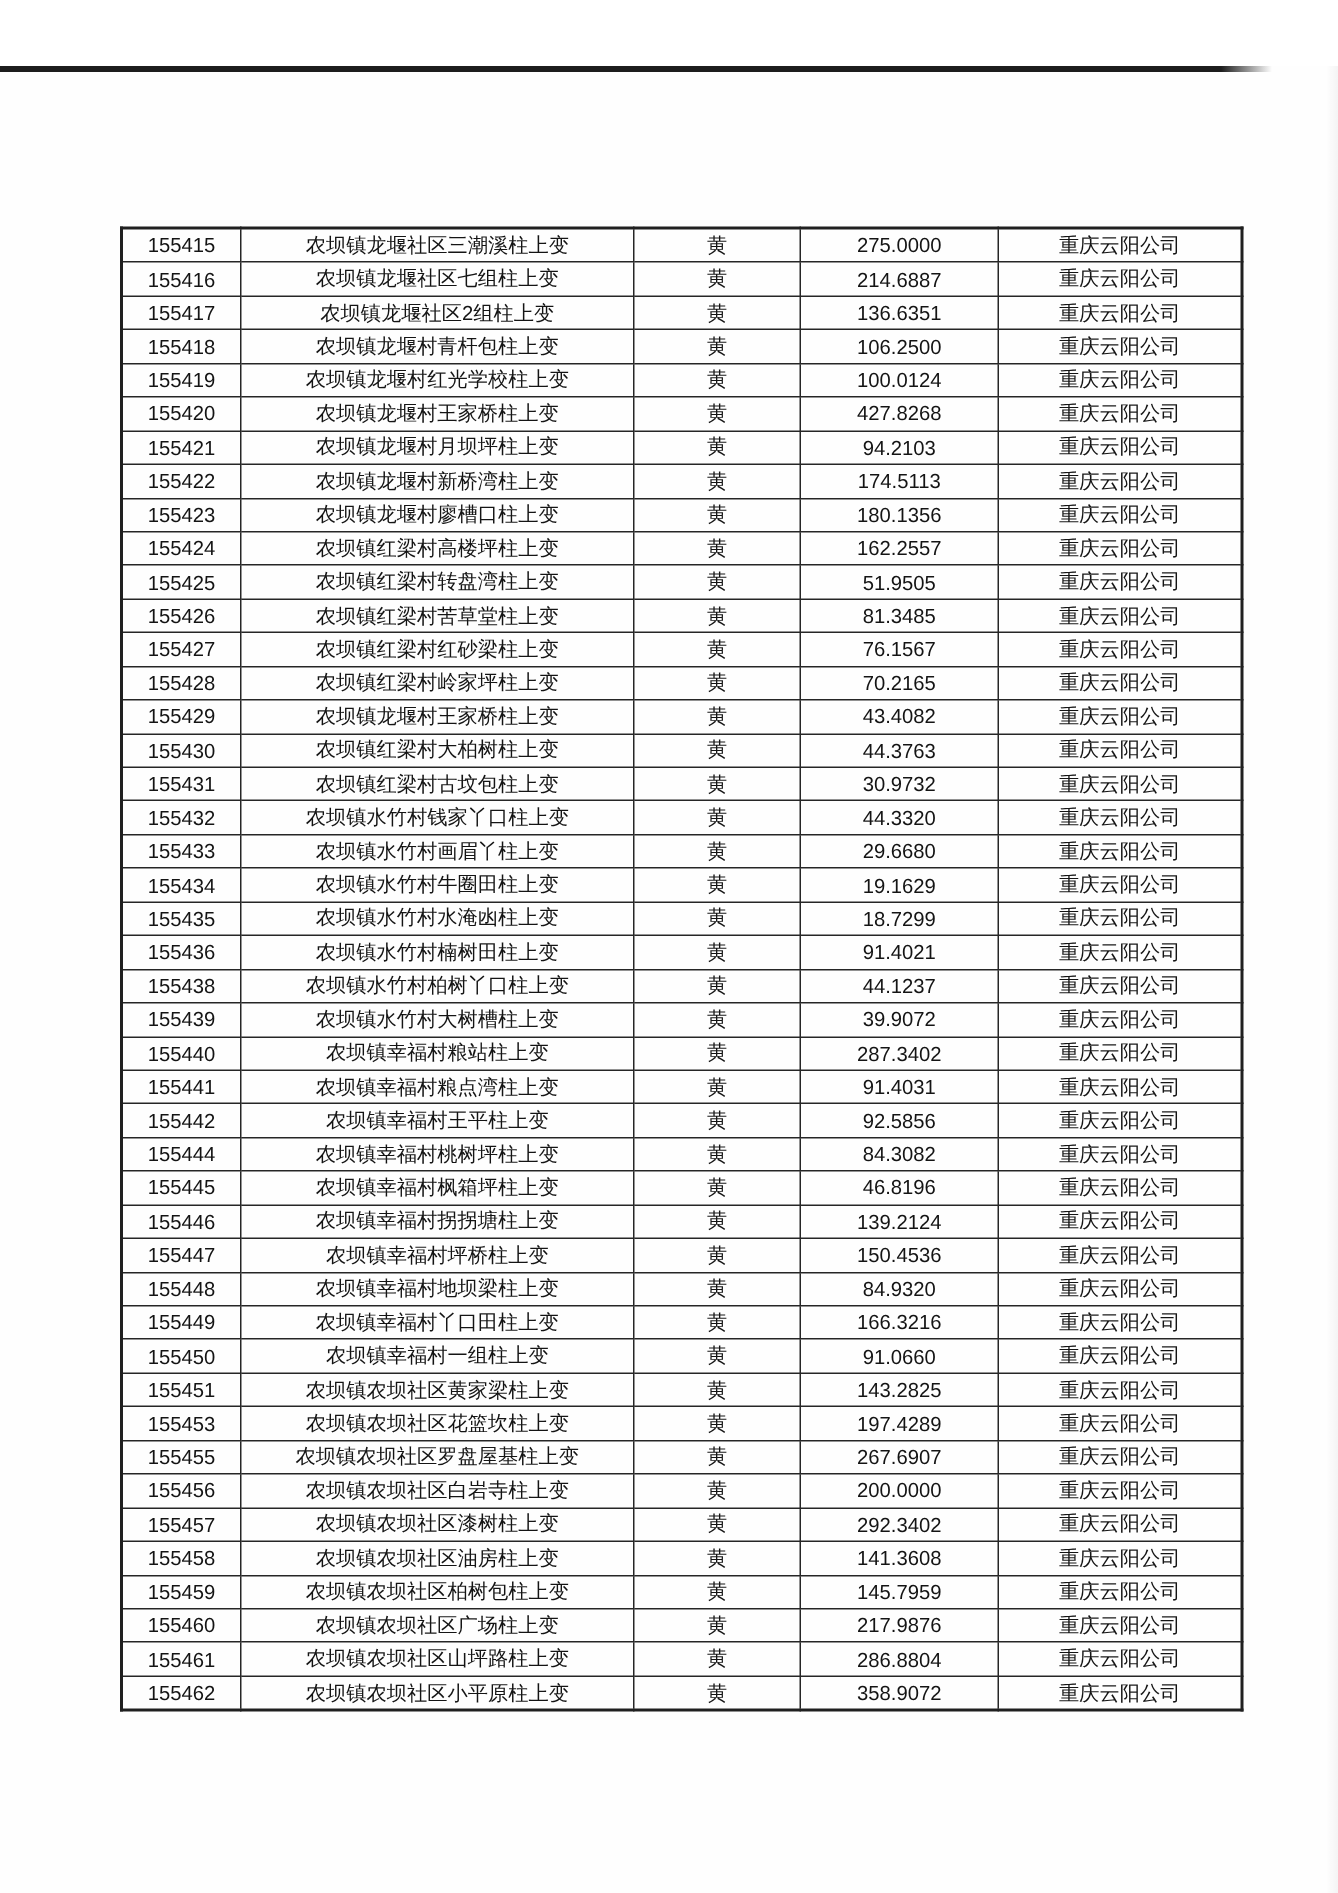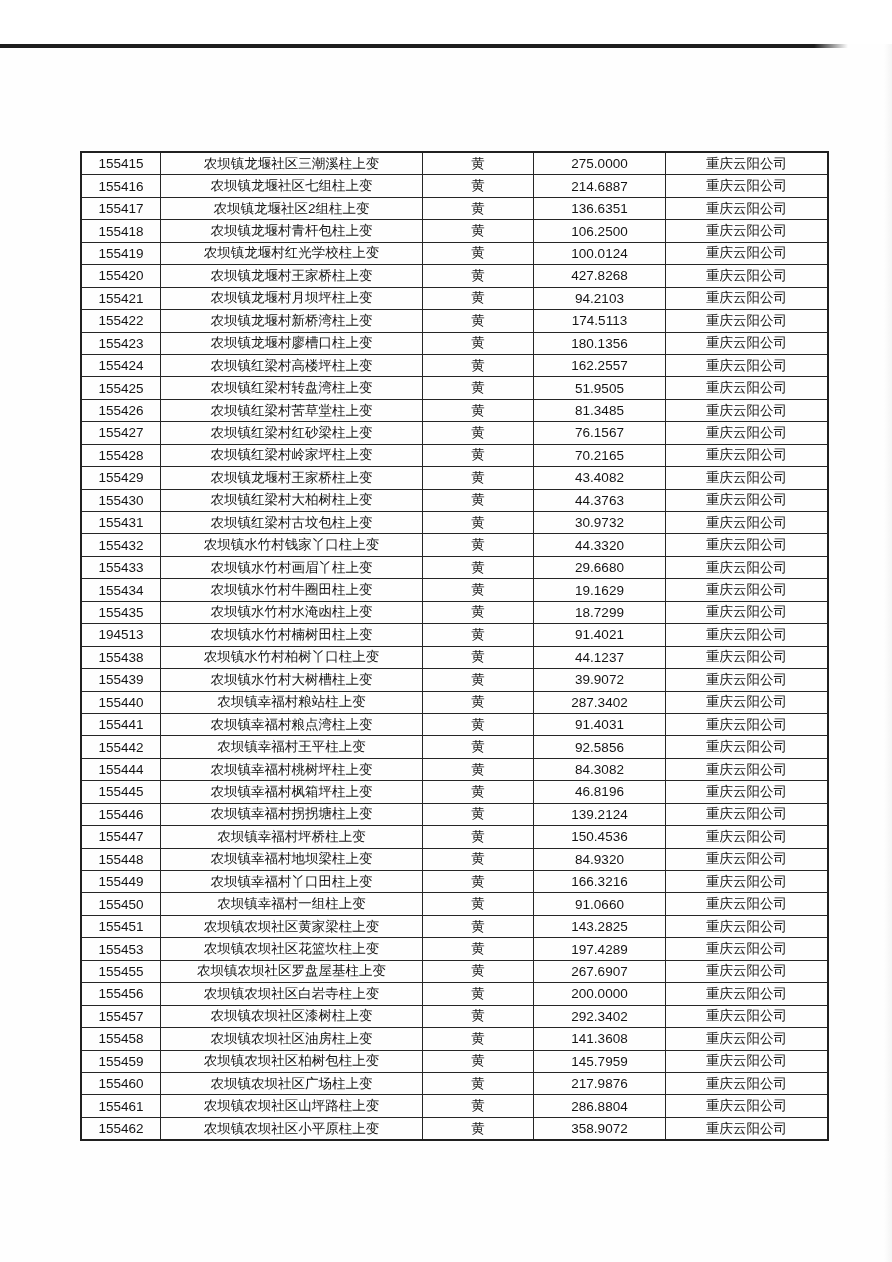--- a/index.html
+++ b/index.html
@@ -219,21 +219,21 @@
           <td class="c4">重庆云阳公司</td>
         </tr>
         <tr>
           <td class="c0">155435</td>
           <td class="c1">农坝镇水竹村水淹凼柱上变</td>
           <td class="c2">黄</td>
           <td class="c3">18.7299</td>
           <td class="c4">重庆云阳公司</td>
         </tr>
         <tr>
-          <td class="c0">194513</td>
+          <td class="c0">155436</td>
           <td class="c1">农坝镇水竹村楠树田柱上变</td>
           <td class="c2">黄</td>
           <td class="c3">91.4021</td>
           <td class="c4">重庆云阳公司</td>
         </tr>
         <tr>
           <td class="c0">155438</td>
           <td class="c1">农坝镇水竹村柏树丫口柱上变</td>
           <td class="c2">黄</td>
           <td class="c3">44.1237</td>

